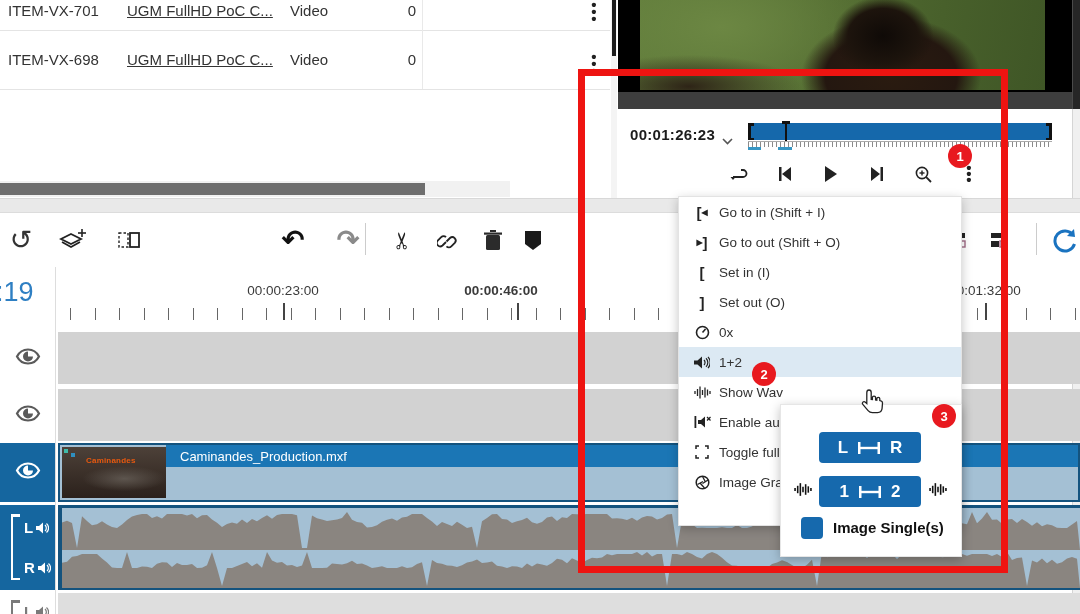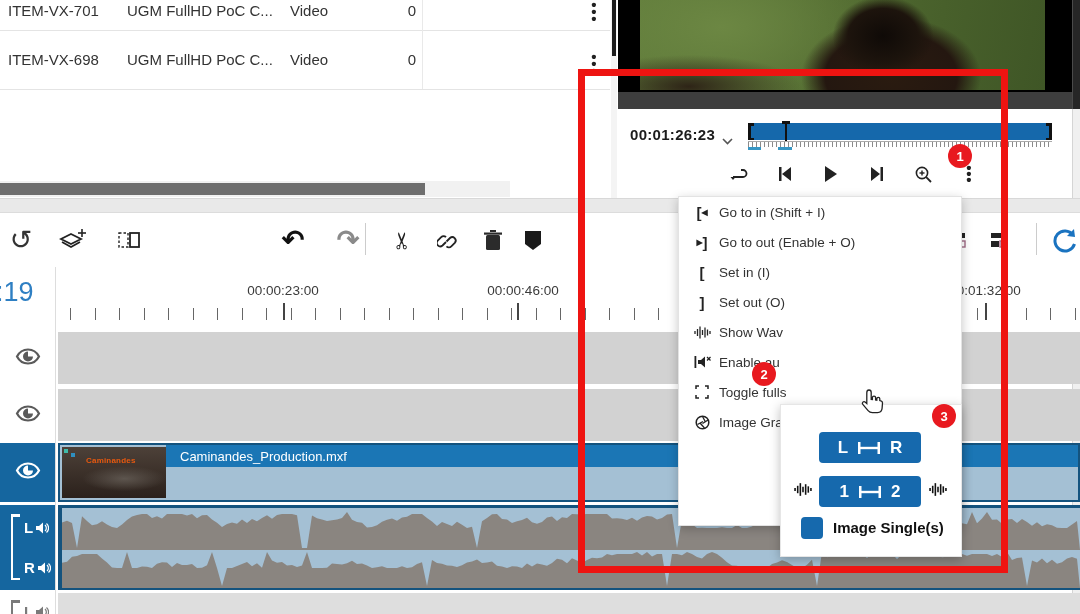--- a/index.html
+++ b/index.html
@@ -6,21 +6,21 @@
   html,body { width:1080px; height:614px; overflow:hidden; background:#fff;
     font-family:"Liberation Sans", sans-serif; }
   #screen { position:relative; width:1080px; height:614px; background:#fff; overflow:hidden; }
   .abs { position:absolute; }
 
   
   #table-panel { left:0; top:0; width:612px; height:198px; background:#fff; }
   .t-row { position:absolute; left:0; width:612px; display:flex; align-items:center;
     font-size:15px; color:#333; }
   .t-row .c-id    { position:absolute; left:8px;   width:115px; }
-  .t-row .c-title { position:absolute; left:127px; width:160px; white-space:nowrap; }
+  .t-row .c-title { position:absolute; left:127px; width:160px; white-space:nowrap;text-decoration:underline; }
   .t-row .c-type  { position:absolute; left:290px; width:80px; }
   .t-row .c-count { position:absolute; left:350px; width:66px; text-align:right; }
   .t-row .c-kebab { position:absolute; left:584px; width:20px; text-align:center;
     font-weight:bold; color:#222; font-size:15px; letter-spacing:0; line-height:7px; cursor:pointer; }
   .t-sep { position:absolute; left:0; width:610px; height:1px; background:#e4e4e4; }
   .t-colsep { position:absolute; left:422px; top:0; width:1px; height:89px; background:#e9e9e9; }
   
   #h-scroll-track { left:0; top:181px; width:510px; height:16px; background:#f1f1f1; }
   #h-scroll-thumb { left:0; top:183px; width:425px; height:12px; background:#6e6e6e; }
   #v-scroll-track { left:611px; top:0; width:6px; height:198px; background:#f4f4f4; }
@@ -309,21 +309,21 @@
       <svg width="26" height="26" viewBox="0 0 26 26">
           <path d="M21,8 a10,10 0 1 0 1.5,9" fill="none" stroke="#1a73c0" stroke-width="3"></path>
           <polygon points="22,2 23,10 15,9" fill="#1a73c0"></polygon>
         </svg>
     </span>
   </div>
 
   <div class="abs" id="ruler-row">
     <span class="abs" id="tl-timecode">:19</span>
     <span class="ruler-label" style="left:283px;">00:00:23:00</span>
-    <span class="ruler-label" style="left:523px;">00:00:46:00</span>
+    <span class="ruler-label" style="left:501px;font-weight:bold;">00:00:46:00</span>
     <span class="ruler-label" style="left:985px;">00:01:32:00</span>
     <div>
         <div class="tick" style="left: 70px;"></div>
         <div class="tick" style="left: 94.5px;"></div>
         <div class="tick" style="left: 119px;"></div>
         <div class="tick" style="left: 143.5px;"></div>
         <div class="tick" style="left: 168px;"></div>
         <div class="tick" style="left: 192.5px;"></div>
         <div class="tick" style="left: 217px;"></div>
         <div class="tick" style="left: 241.5px;"></div>
@@ -449,33 +449,51 @@
           <span class="bracket-glyph">[</span>
           <span class="tri-sm">◀</span>
         </span>
       <span class="m-label">Go to in (Shift + I)</span>
     </div>
     <div class="m-item">
       <span class="m-icon">
           <span class="tri-sm">▶</span>
           <span class="bracket-glyph">]</span>
         </span>
-      <span class="m-label">Go to out (Enable + O)</span>
+      <span class="m-label">Go to out (Shift + O)</span>
     </div>
     <div class="m-item">
       <span class="m-icon">
           <span class="bracket-glyph">[</span>
         </span>
       <span class="m-label">Set in (I)</span>
     </div>
     <div class="m-item">
       <span class="m-icon">
           <span class="bracket-glyph">]</span>
         </span>
       <span class="m-label">Set out (O)</span>
+    </div>
+    <div class="m-item">
+      <span class="m-icon">
+        <svg width="15" height="15" viewBox="0 0 15 15">
+            <circle cx="7.5" cy="7.5" r="6" fill="none" stroke="#222" stroke-width="1.6"></circle>
+            <line x1="7.5" y1="7.5" x2="10.5" y2="4" stroke="#222" stroke-width="1.6"></line>
+          </svg>
+      </span>
+      <span class="m-label">0x</span>
+    </div>
+    <div class="m-item hl">
+      <span class="m-icon">
+        <svg width="16" height="13" viewBox="0 0 16 13">
+            <polygon points="0,4.5 3.5,4.5 8,0.5 8,12.5 3.5,8.5 0,8.5" fill="#222"></polygon>
+            <path d="M10,4 a3.5,3.5 0 0 1 0,5 M12,2.2 a6,6 0 0 1 0,8.6 M14,0.8 a8.5,8.5 0 0 1 0,11.4" fill="none" stroke="#222" stroke-width="1.2"></path>
+          </svg>
+      </span>
+      <span class="m-label">1+2</span>
     </div>
     <div class="m-item">
       <span class="m-icon">
         <svg width="17" height="13" viewBox="0 0 17 13">
             <g stroke="#222" stroke-width="1.3">
               <line x1="1" y1="5" x2="1" y2="8"></line>
               <line x1="3.5" y1="3" x2="3.5" y2="10"></line>
               <line x1="6" y1="0.5" x2="6" y2="12.5"></line>
               <line x1="8.5" y1="4" x2="8.5" y2="9"></line>
               <line x1="11" y1="1.5" x2="11" y2="11.5"></line>

